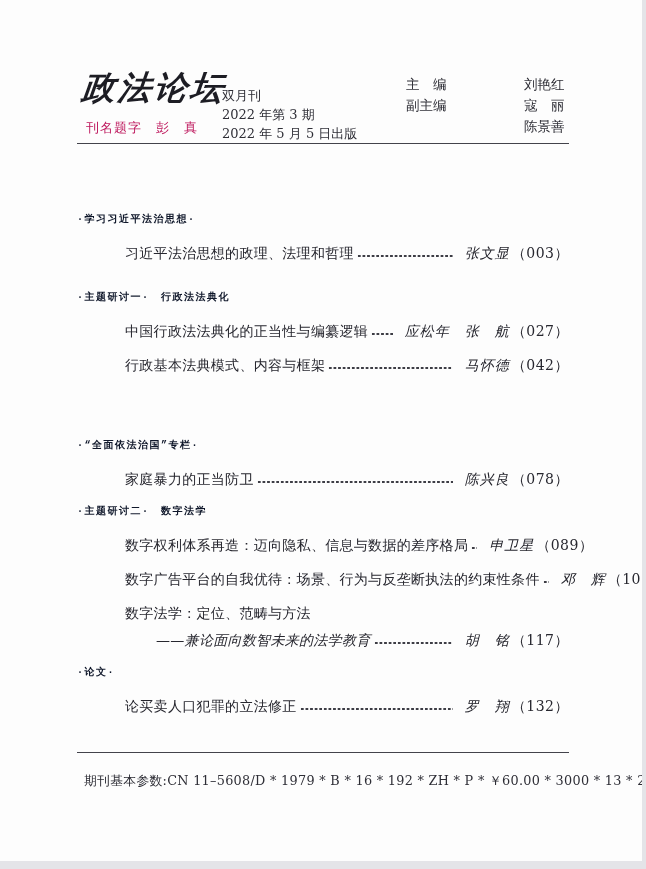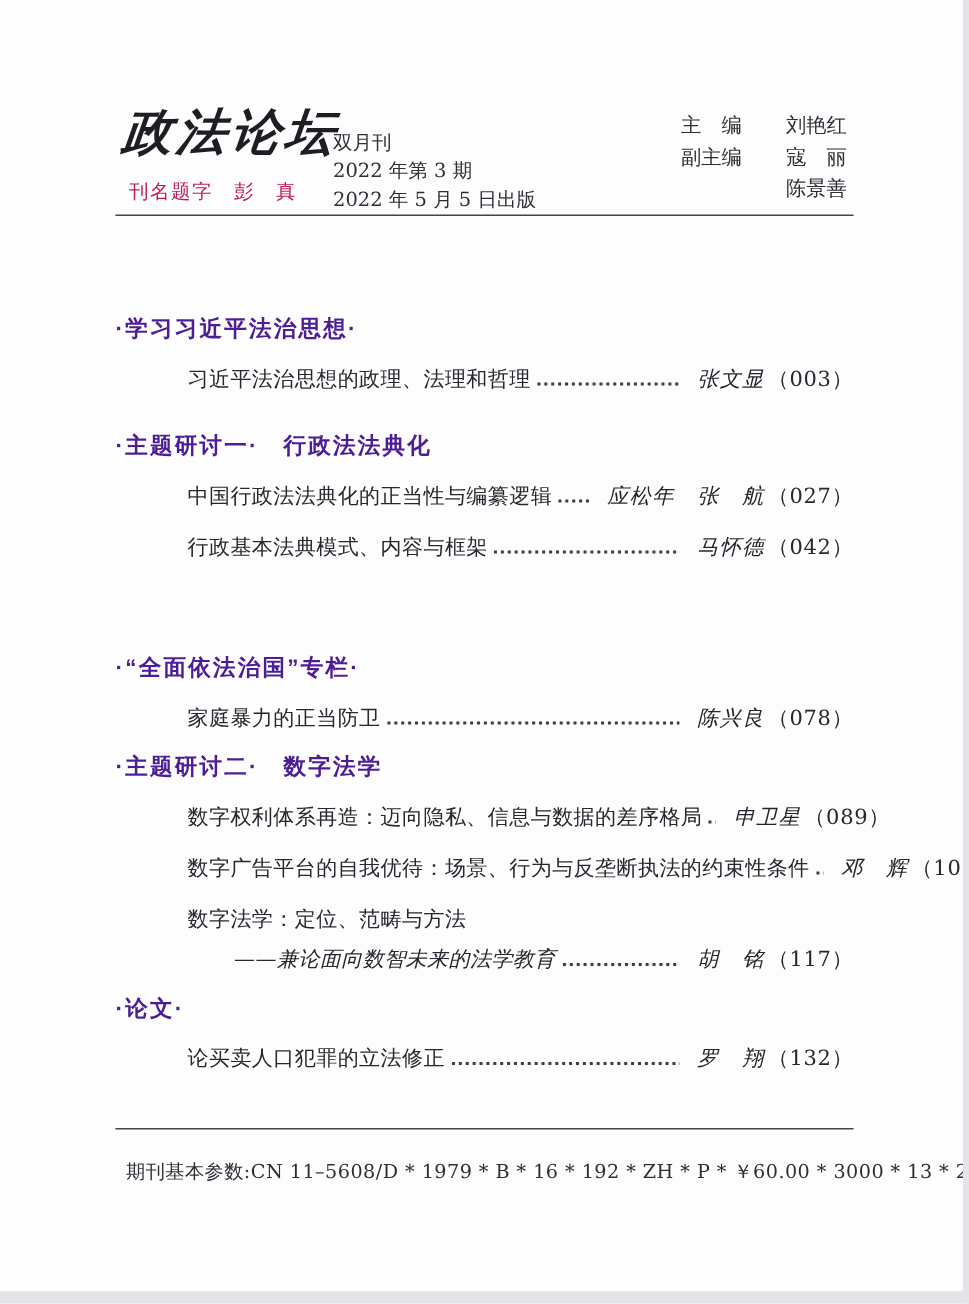--- a/index.html
+++ b/index.html
@@ -25,36 +25,36 @@
     font-size:13px;letter-spacing:1px;color:#be185d;
   }
   .issue-block{
     position:absolute;left:222px;top:86px;width:166px;
     font-size:13px;line-height:19px;color:#2e2e36;
   }
   .editors{
     position:absolute;right:54px;top:74px;
     font-size:13.5px;line-height:21px;color:#2e2e36;
   }
-  .editor-row{display:flex;}
+  .editor-row{display:flex;gap:48px;}
   .editor-role{display:inline-block;width:56px;text-align:justify;}
   .editor-name{display:inline-block;margin-left:14px;width:64px;}
   
   .rule{
     position:absolute;left:77px;width:492px;height:0;
     border-top:1.6px solid #43434b;
   }
   .rule-header{top:143px;}
   .rule-footer{top:752px;}
   
   .toc-section{position:absolute;left:77px;width:492px;}
   .section-heading{
-    font-size:15px;font-weight:bold;color:#4c1d95;
+    font-size:10px;font-weight:bold;color:#0f172a;
     letter-spacing:1.5px;line-height:17px;
-    font-family:Liberation Sans, sans-serif;
+    font-family:Liberation Mono, monospace;
   }
   .toc-row{
     display:flex;align-items:baseline;
     margin-top:16px;font-size:14px;line-height:18px;color:#27272f;margin-left:48px;
   }
   .toc-row + .toc-row{margin-top:16px;text-align:center;}
   .toc-row.subtitle-row{margin-top:9px;}
   .article-title{white-space:nowrap;letter-spacing:0.3px;}
   .subtitle-row .article-title{padding-left:31px;font-style:italic;}
   .leader{

